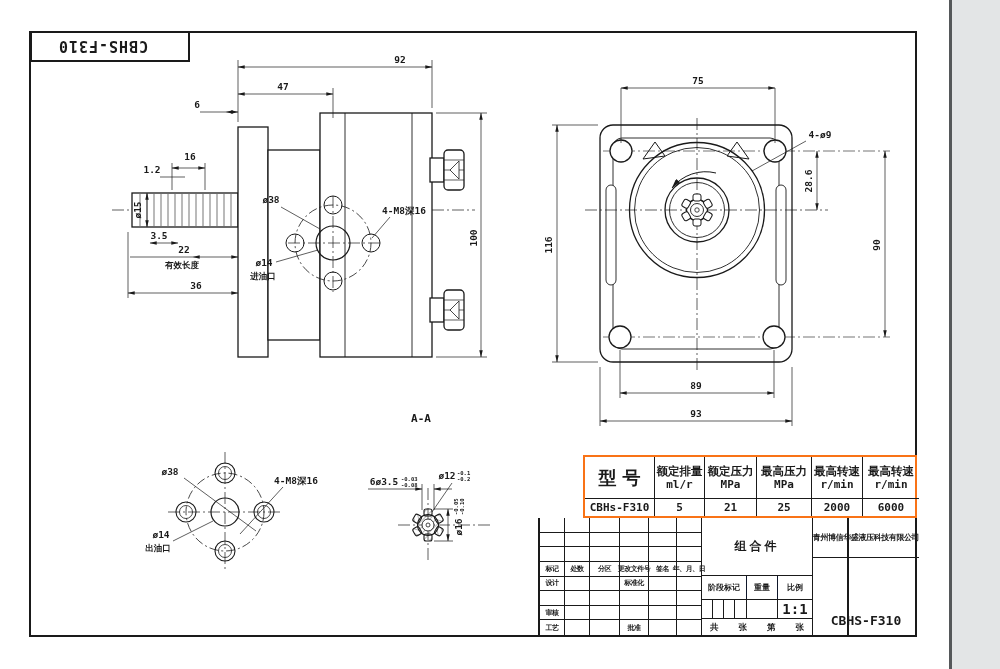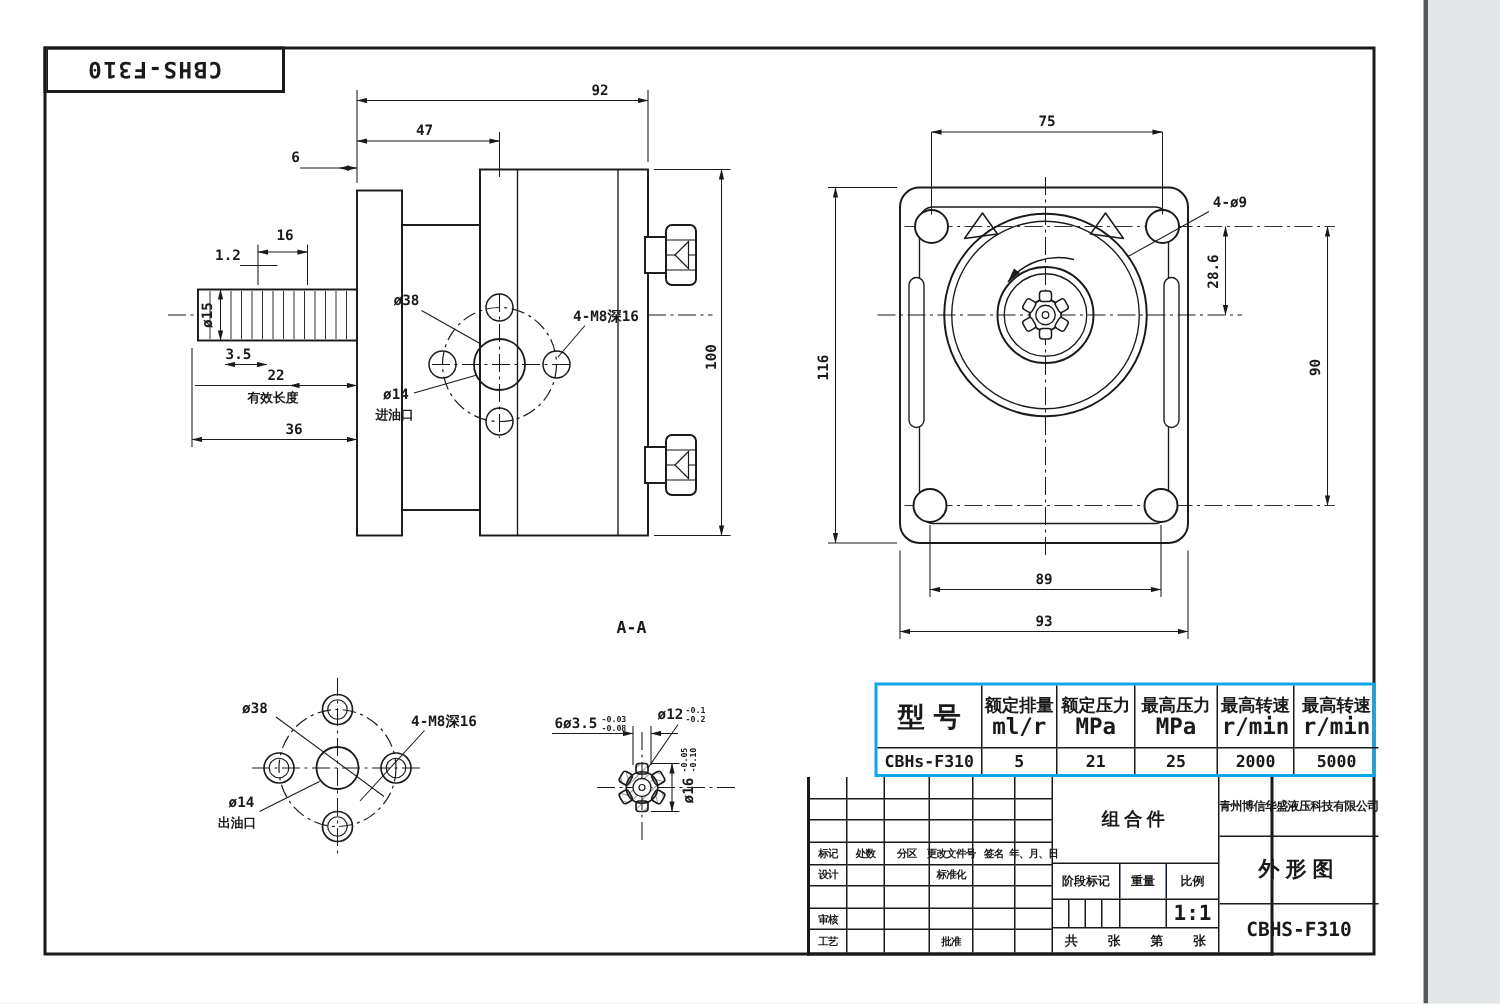--- a/index.html
+++ b/index.html
@@ -17,30 +17,30 @@
                   transform:rotate(180deg);font-family:"DejaVu Sans Mono",monospace;
                   font-weight:bold;font-size:15px;letter-spacing:1px;}
   svg{position:absolute;left:0;top:0;}
   svg text{font-family:"DejaVu Sans Mono",monospace;font-size:9.5px;font-weight:bold;fill:#1a1a1a;}
   svg text.dim{text-anchor:middle;}
   svg text.dimcjk{font-family:"Liberation Sans",sans-serif;font-size:8.5px;text-anchor:middle;}
   svg text.tol{font-size:5.5px;text-anchor:start;}
   svg text.sect{font-size:11px;text-anchor:middle;}
   
   .spec{position:absolute;left:583px;top:455px;width:334px;height:63px;
-        border:2px solid #0ea5e9;box-sizing:border-box;display:grid;
+        border:2px solid #f97316;box-sizing:border-box;display:grid;
         grid-template-columns:70px 50px 52px 55px 51px 56px;grid-template-rows:42px 17px;}
   .spec .c{border-right:1px solid #1a1a1a;border-bottom:1px solid #1a1a1a;box-sizing:border-box;
            display:flex;align-items:center;justify-content:center;overflow:hidden;white-space:nowrap;}
   .spec .c.last{border-right:none;}
   .spec .c.vrow{border-bottom:none;font-family:"DejaVu Sans Mono",monospace;font-size:11px;font-weight:bold;}
   .spec .model{font-size:18px;font-weight:bold;letter-spacing:6px;padding-left:6px;}
   .spec .hdr{flex-direction:column;font-weight:bold;}
   .spec .hdr .t{font-size:11.5px;line-height:14px;}
-  .spec .hdr .u{font-family:"DejaVu Sans Mono",monospace;font-size:15px;line-height:13px;}
+  .spec .hdr .u{font-family:"DejaVu Sans Mono",monospace;font-size:11px;line-height:13px;}
   
   .tblock{position:absolute;left:538px;top:518px;width:311px;height:119px;
           border:2px solid #1a1a1a;border-top:none;box-sizing:border-box;}
   .tb-left{position:absolute;left:0;top:0;width:162px;height:100%;display:grid;
            grid-template-columns:25px 25px 30px 29px 28px 25px;grid-template-rows:repeat(8,1fr);}
   .tb-left .c{border-right:1px solid #1a1a1a;border-bottom:1px solid #1a1a1a;box-sizing:border-box;
               display:flex;align-items:center;justify-content:center;overflow:visible;
               white-space:nowrap;font-size:7px;font-weight:bold;letter-spacing:-0.5px;}
   .tb-left .c.bb0{border-bottom:none;}
   .tb-mid{position:absolute;left:162px;top:0;width:110px;height:100%;}
@@ -347,21 +347,21 @@
     </div>
     <div class="c hdr last">
       <div class="t">最高转速</div>
       <div class="u">r/min</div>
     </div>
     <div class="c vrow">CBHs-F310</div>
     <div class="c vrow">5</div>
     <div class="c vrow">21</div>
     <div class="c vrow">25</div>
     <div class="c vrow">2000</div>
-    <div class="c vrow last">5000</div>
+    <div class="c vrow last">6000</div>
   </div>
 
   <div class="tblock">
     <div class="tb-left">
 
       <div class="c"></div>
         <div class="c"></div>
         <div class="c"></div>
         <div class="c"></div>
         <div class="c"></div>
@@ -433,17 +433,16 @@
       <div class="row4">
         <span>共</span>
         <span>张</span>
         <span>第</span>
         <span>张</span>
       </div>
     </div>
 
     <div class="tb-right">
       <div class="company">青州博信华盛液压科技有限公司</div>
-      <div class="dtype">外形图</div>
       <div class="model">CBHS-F310</div>
     </div>
   </div>
 </div>
 
 </body></html>

